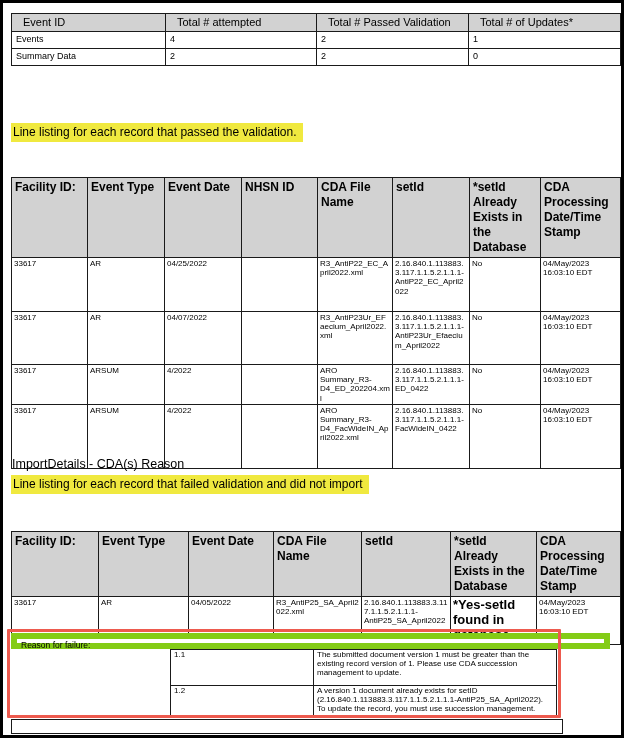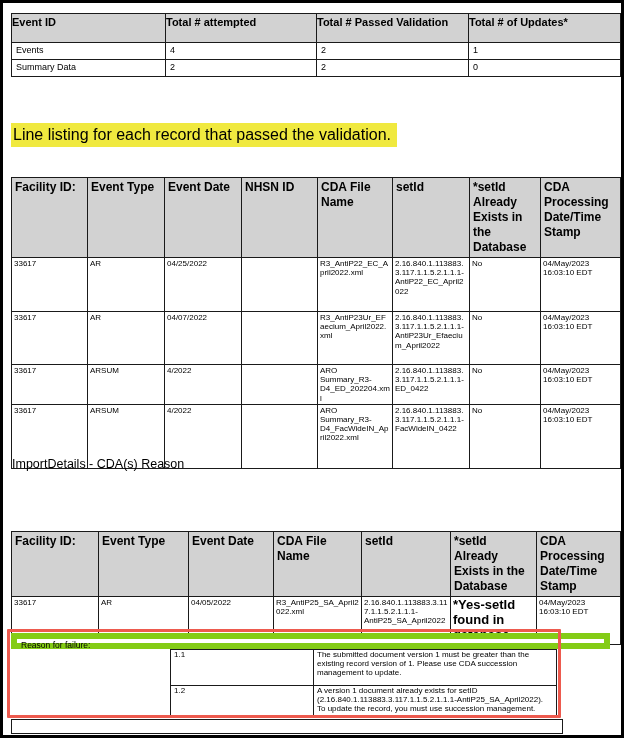--- a/index.html
+++ b/index.html
@@ -12,28 +12,28 @@
   .page{
     position:relative;width:624px;height:738px;
     border:3px solid #000;background:#fff;overflow:hidden;
     font-family:"Liberation Sans","DejaVu Sans",sans-serif;color:#000;
   }
   table{border-collapse:collapse;table-layout:fixed;position:absolute;}
   th,td{border:1px solid #1a1a1a;vertical-align:top;text-align:left;overflow:hidden;}
 
   
   .summary{left:8px;top:10px;width:609px;}
-  .summary th{background:var(--header_bg);font-size:11px;padding:2px 0;height:29px;font-weight:bold;}
+  .summary th{background:var(--header_bg);font-size:11px;padding:2px 11px;height:18px;font-weight:normal;}
   .summary td{font-size:9px;padding:2px 4px;height:17px;}
 
   
   .heading{position:absolute;left:9px;font-size:12.5px;line-height:1.2;}
   .h-valid{top:120px;}
   .h-failed{top:454px;}
-  .hl{position:absolute;left:8px;background:var(--highlight_yellow);font-size:16px;line-height:1.2;padding:2px 6px 3px 2px;}
+  .hl{position:absolute;left:8px;background:var(--highlight_yellow);font-size:12px;line-height:1.2;padding:2px 6px 3px 2px;}
   .hl-valid{top:120px;}
   .hl-failed{top:472px;}
 
   
   .detail th{background:var(--header_bg);font-size:12px;font-weight:bold;padding:2px 3px;line-height:1.25;overflow-wrap:break-word;}
   .detail td{font-size:8px;padding:1px 2px;line-height:1.15;overflow-wrap:break-word;}
   .valid{left:8px;top:174px;width:609px;}
   .valid thead tr{height:54px;}
   .valid tbody tr:nth-child(1){height:54px;}
   .valid tbody tr:nth-child(2){height:53px;}
@@ -159,20 +159,21 @@
           <td></td>
           <td>ARO Summary_R3-D4_FacWideIN_April2022.xml</td>
           <td>2.16.840.1.113883.3.117.1.1.5.2.1.1.1-FacWideIN_0422</td>
           <td>No</td>
           <td>04/May/2023 16:03:10 EDT</td>
         </tr>
       </tbody>
   </table>
 
   <div class="heading h-failed">ImportDetails - CDA(s) Reason</div>
+  <div class="hl hl-failed">Line listing for each record that failed validation and did not import</div>
 
   <table class="detail failed">
     <colgroup>
       <col style="width:87px">
         <col style="width:90px">
         <col style="width:85px">
         <col style="width:88px">
       <col style="width:89px">
         <col style="width:86px">
         <col style="width:84px">

